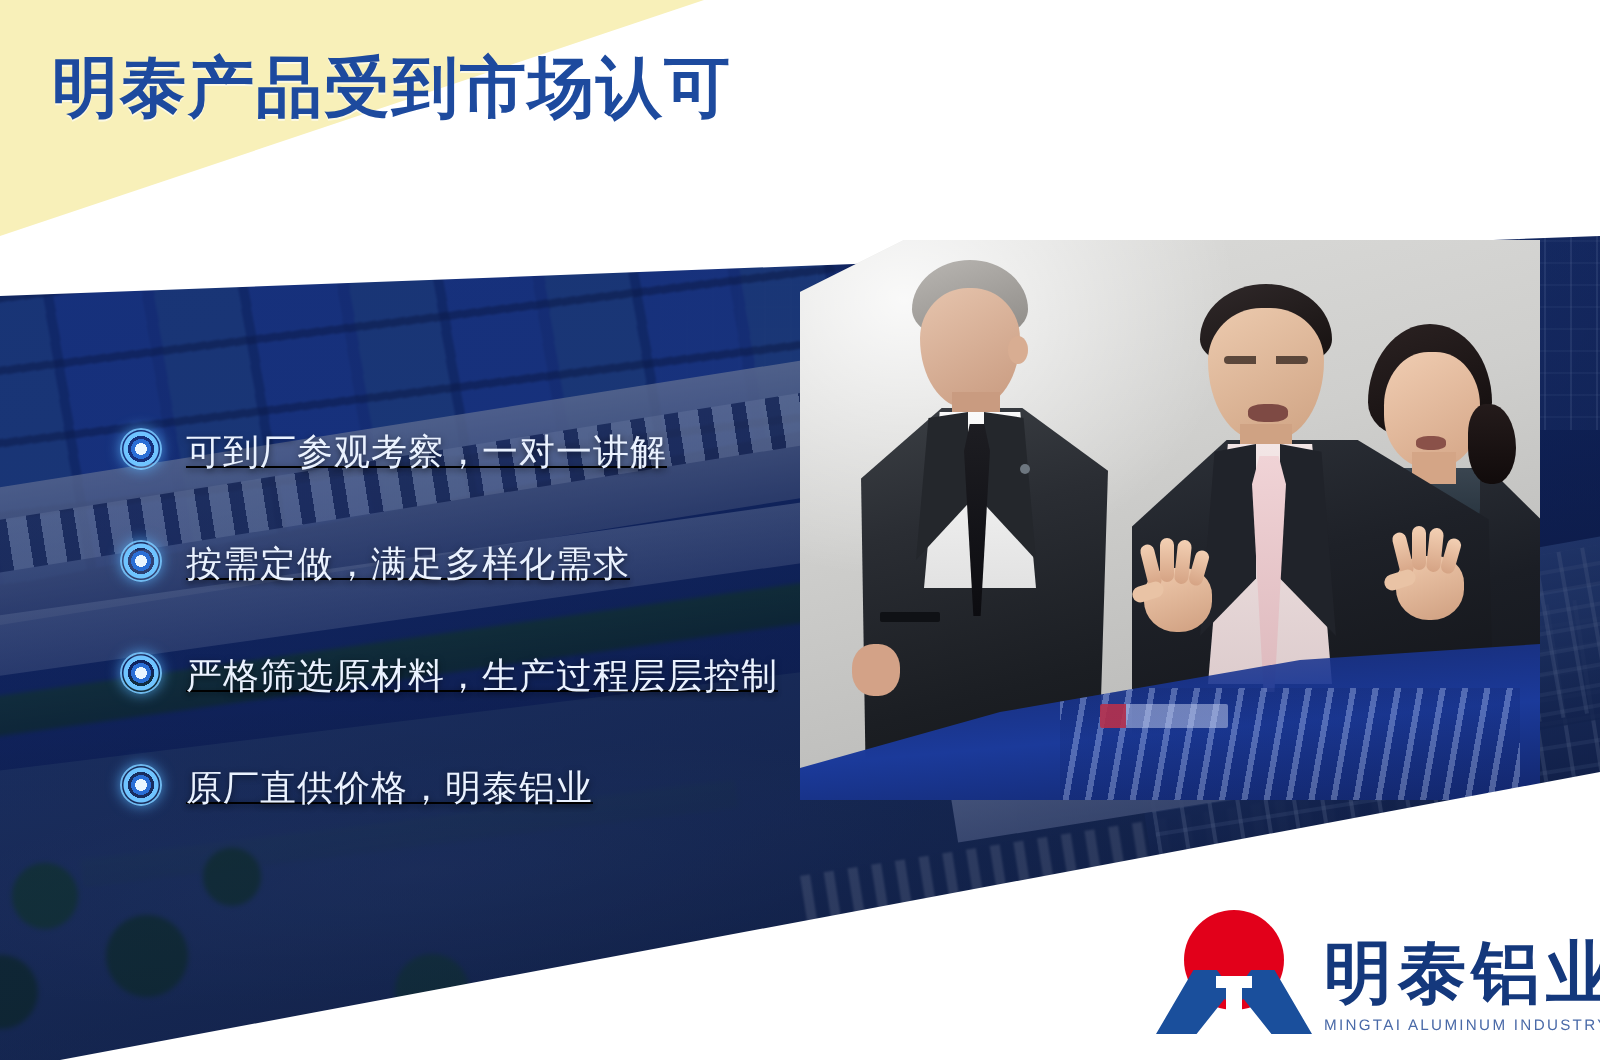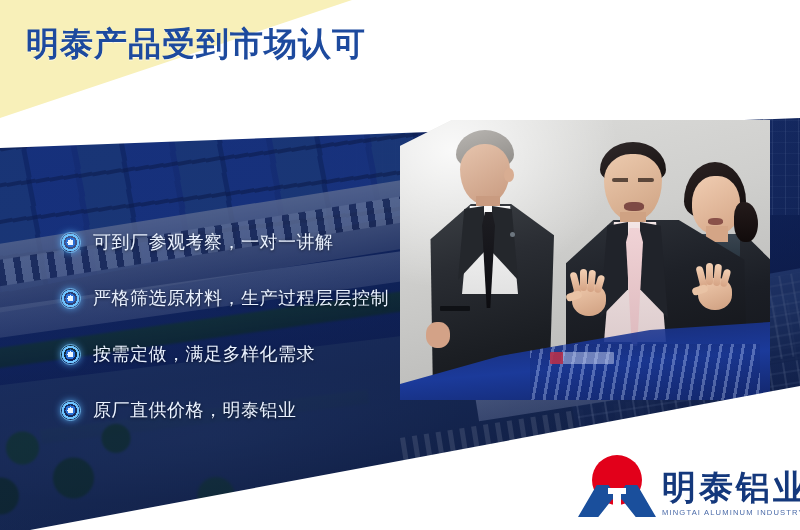--- a/index.html
+++ b/index.html
@@ -191,21 +191,21 @@
     position:absolute; left:26px; top:22px;
     font-size:33px; font-weight:bold; letter-spacing:1px;
     color:#1d4a9e;
     text-shadow:0 1px 0 rgba(255,255,255,.6);
     white-space:nowrap;
     font-family:"DejaVu Sans","Liberation Sans",sans-serif;
   }
 
   
   .bullets{ position:absolute; left:60px; top:214px; width:340px; }
-  .bullet{ display:flex; align-items:center; height:56px; }
+  .bullet{ display:flex; height:56px;text-decoration:underline; }
   .bullet .dot{
     width:21px; height:21px; flex:0 0 21px; margin-right:12px; position:relative;
     border-radius:50%;
     background:radial-gradient(circle at 50% 50%,
       #eaf6ff 0 3px,
       #2a6fd6 3px 5px,
       rgba(20,50,120,.1) 5px 6.5px,
       #6fc4ff 6.5px 8.5px,
       rgba(20,50,120,0) 9px 10.5px);
     box-shadow:0 0 7px rgba(90,180,255,.75);
@@ -408,25 +408,25 @@
 
   <div class="title">明泰产品受到市场认可</div>
 
   <div class="bullets">
     <div class="bullet">
       <span class="dot"></span>
       <span class="txt">可到厂参观考察，一对一讲解</span>
     </div>
     <div class="bullet">
       <span class="dot"></span>
-      <span class="txt">严格筛选原材料，生产过程层层控制</span>
+      <span class="txt">按需定做，满足多样化需求</span>
     </div>
     <div class="bullet">
       <span class="dot"></span>
-      <span class="txt">按需定做，满足多样化需求</span>
+      <span class="txt">严格筛选原材料，生产过程层层控制</span>
     </div>
     <div class="bullet">
       <span class="dot"></span>
       <span class="txt">原厂直供价格，明泰铝业</span>
     </div>
   </div>
 
   <div class="photo">
     <div class="wallhi"></div>
 

